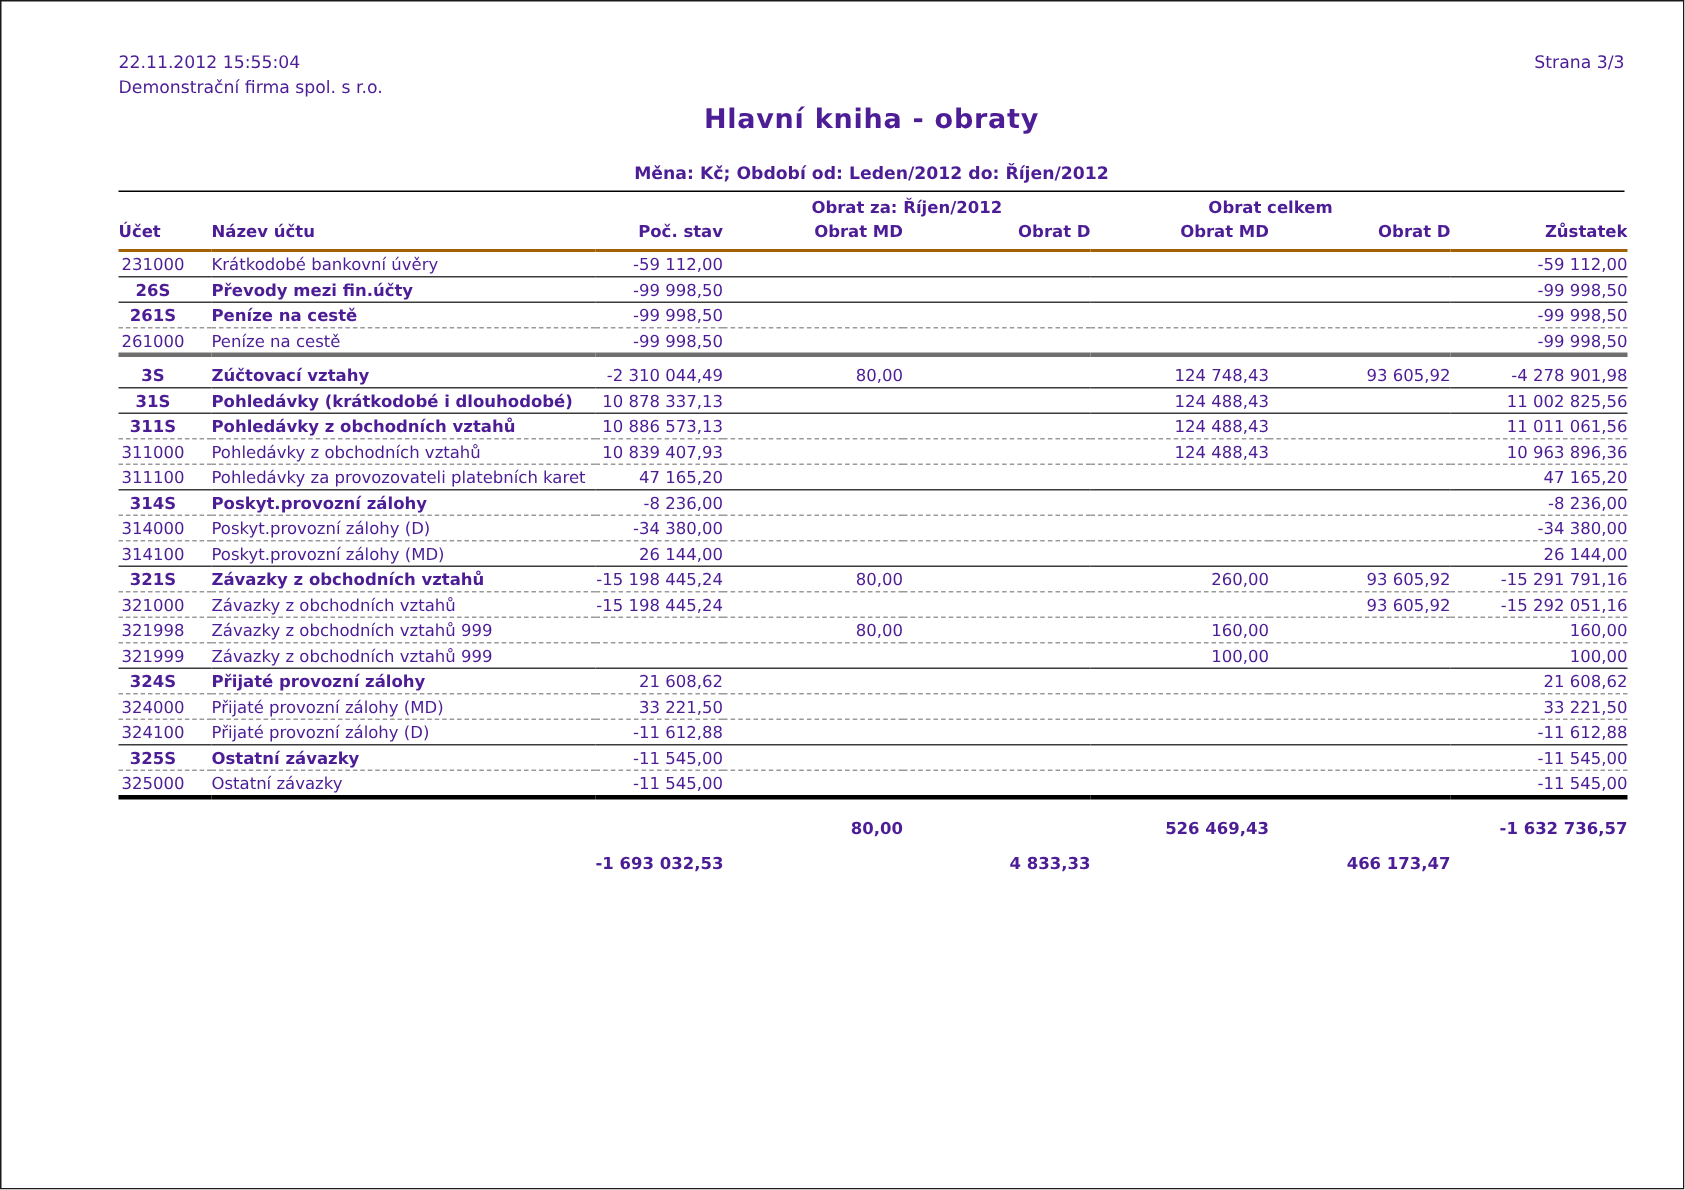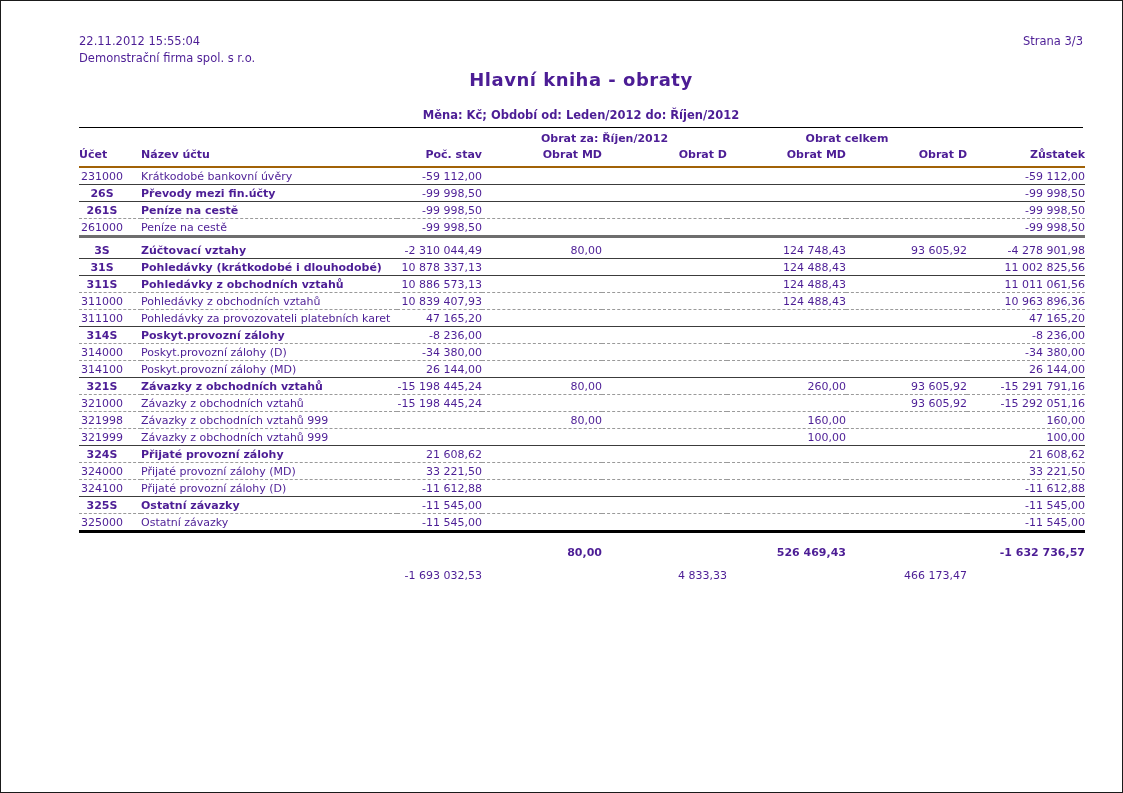--- a/index.html
+++ b/index.html
@@ -32,21 +32,21 @@
   .c-nazev {padding-right:4px;}
   .c-num {text-align:right;}
 
   tr.bold td.c-ucet, tr.bold td.c-nazev {font-weight:bold;}
 
   tr.sep-d > td {border-top:1px dashed #9a9a9a;}
   tr.sep-s > td {border-top:1px solid #3c3c3c;}
   tr.sep-t > td {border-top:3px solid #6e6e6e; padding-top:6px;}
 
   tr.totals-1 > td {border-top:3px solid #000; padding-top:13px; font-weight:bold;}
-  tr.totals-2 > td {padding-top:9px; font-weight:normal;}
+  tr.totals-2 > td {padding-top:9px; font-weight:bold;}
 </style>
 </head>
 <body>
 
 <div class="page">
   <div class="content">
 
     <div class="top-bar">
       <div class="top-left">
         <div>22.11.2012 15:55:04</div>

